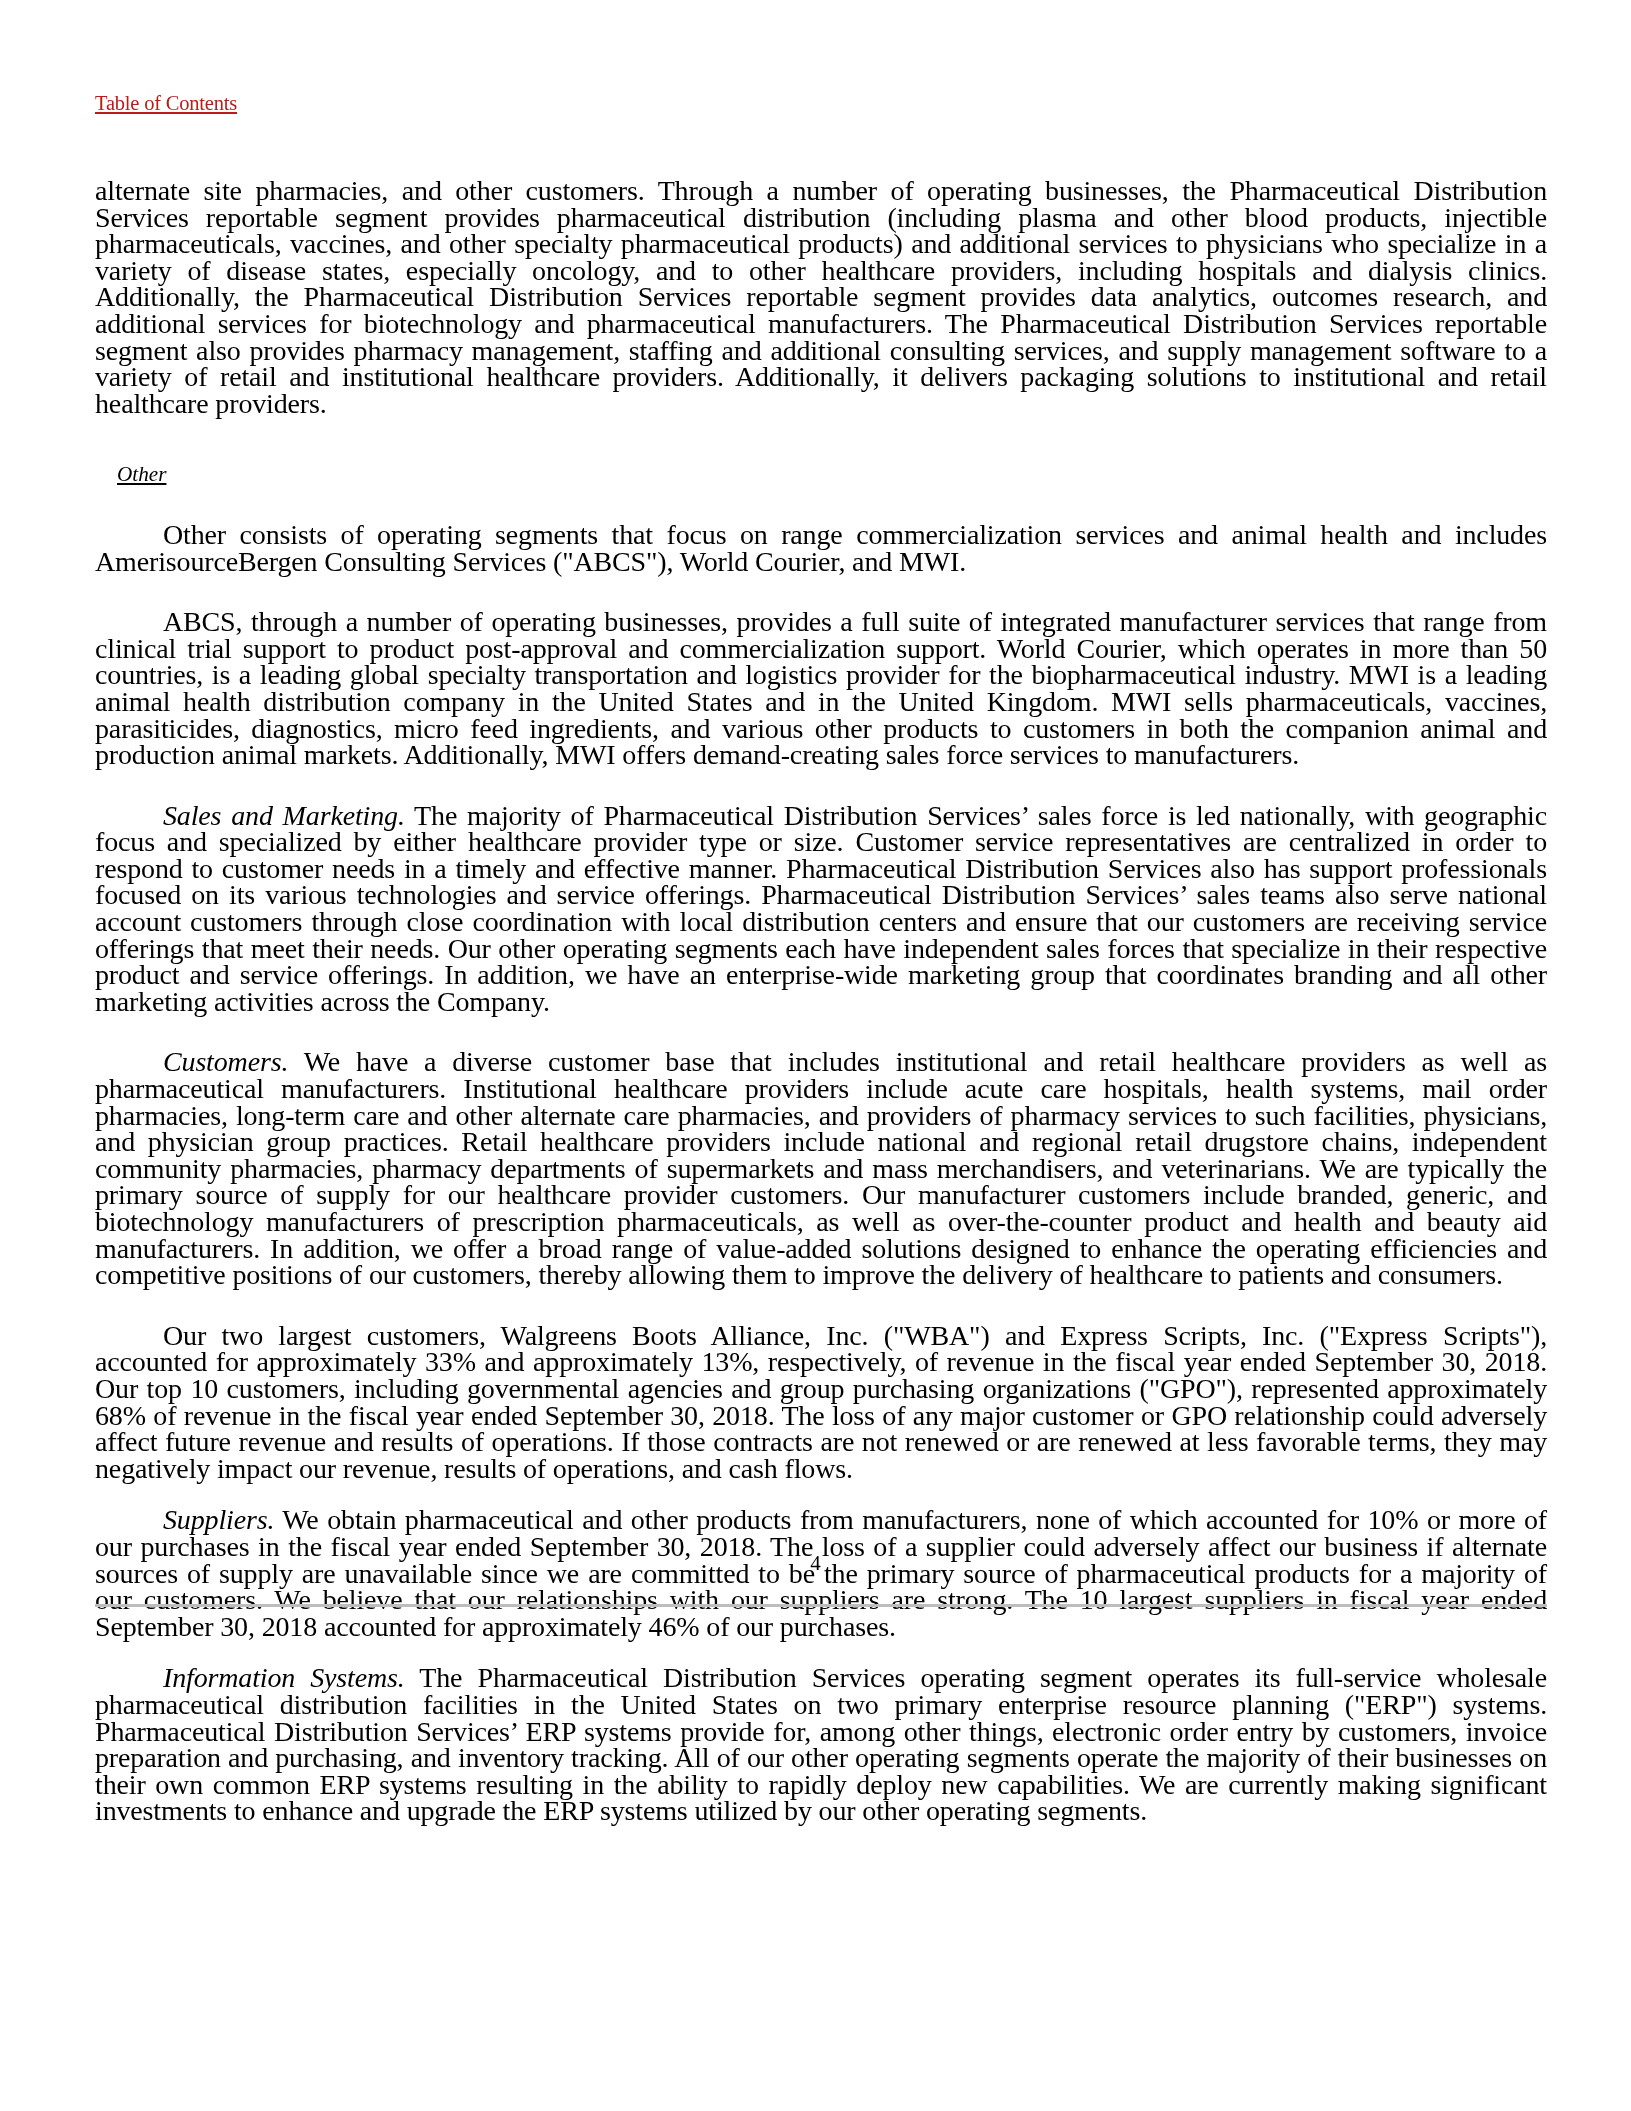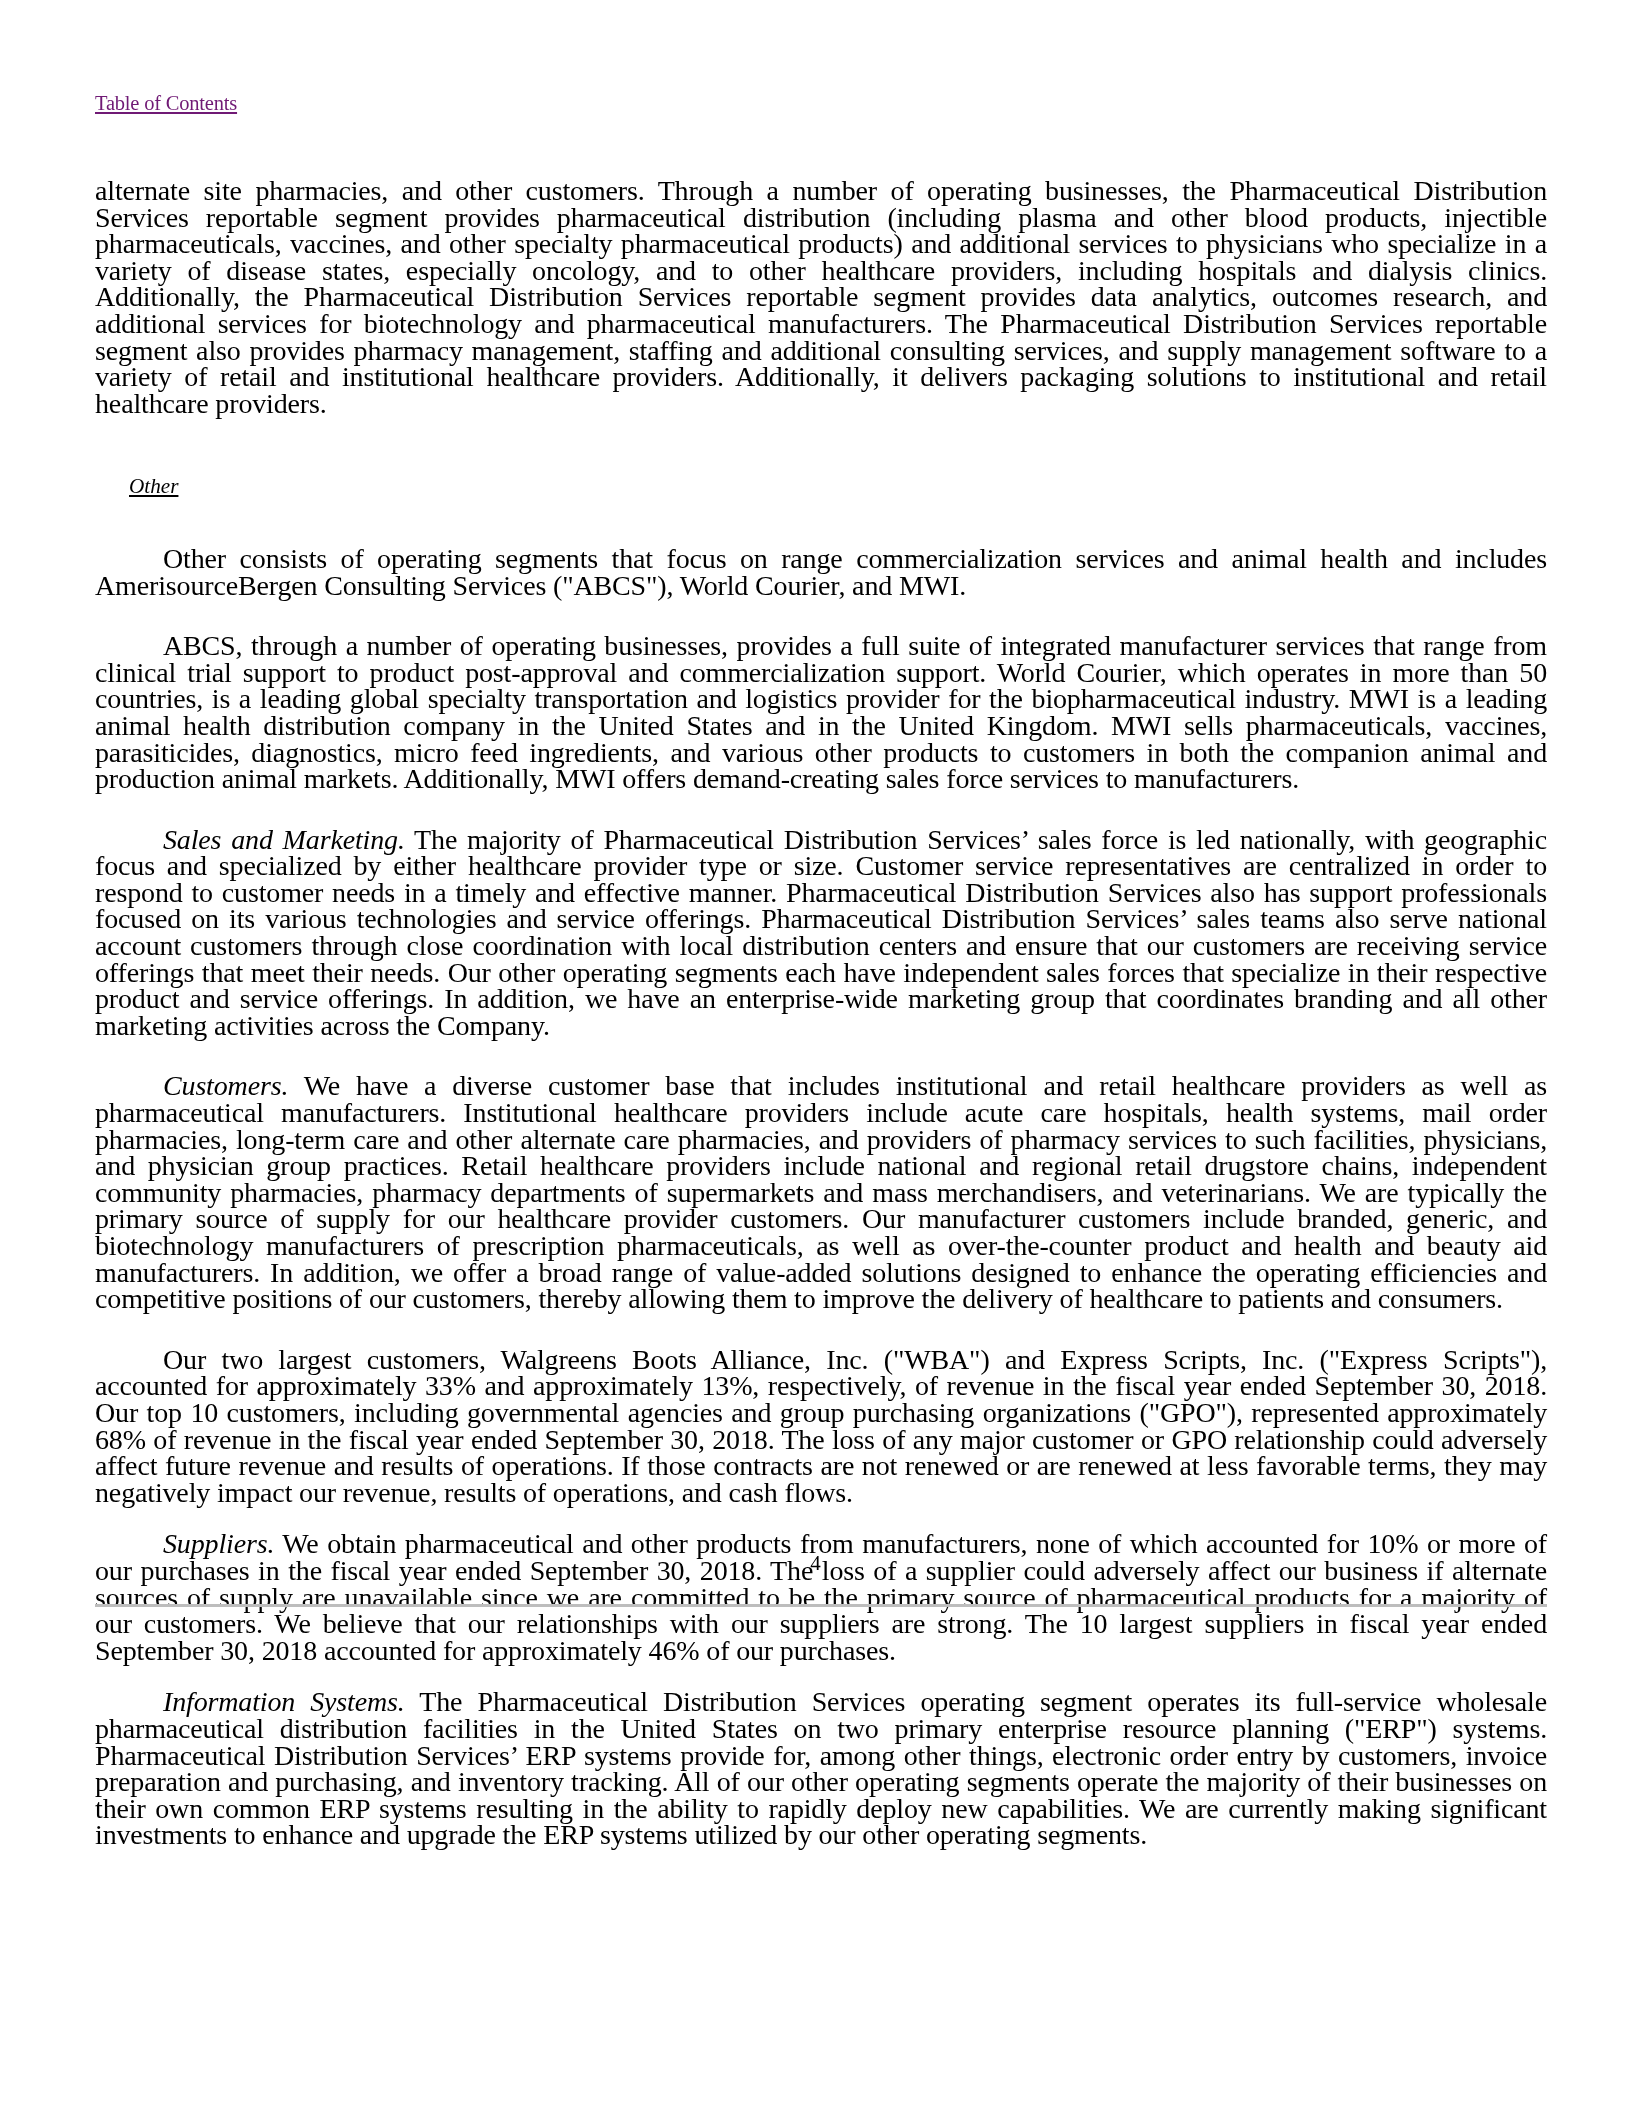--- a/index.html
+++ b/index.html
@@ -21,21 +21,21 @@
     padding: 0;
     background: #ffffff;
     position: relative;
   }
   .toc-wrap {
     position: absolute;
     left: 95px;
     top: 92px;
   }
   a.toc-link {
-    color: #701a75;
+    color: #b91c1c;
     font-size: 20.5px;
     text-decoration: underline;
     font-family: "Liberation Serif", "DejaVu Serif", serif;
     letter-spacing: -0.2px;
   }
   .content {
     position: absolute;
     left: 95px;
     top: 178px;
     width: 1452px;
@@ -57,21 +57,21 @@
   .gap-lg { height: 44px; }
   .heading-other {
     margin: 0;
     font-size: 21.2px;
     line-height: 26.6px;
     font-style: italic;
     text-decoration: underline;
     display: inline-block;
     margin-left: 22px;
   }
-  .heading-block { margin: 12px; }
+  .heading-block { margin: 0; }
   .run-in {
     font-style: italic;
   }
   .pagenum {
     position: absolute;
     left: 0;
     right: 0;
     top: 1550px;
     text-align: center;
     font-size: 21px;

